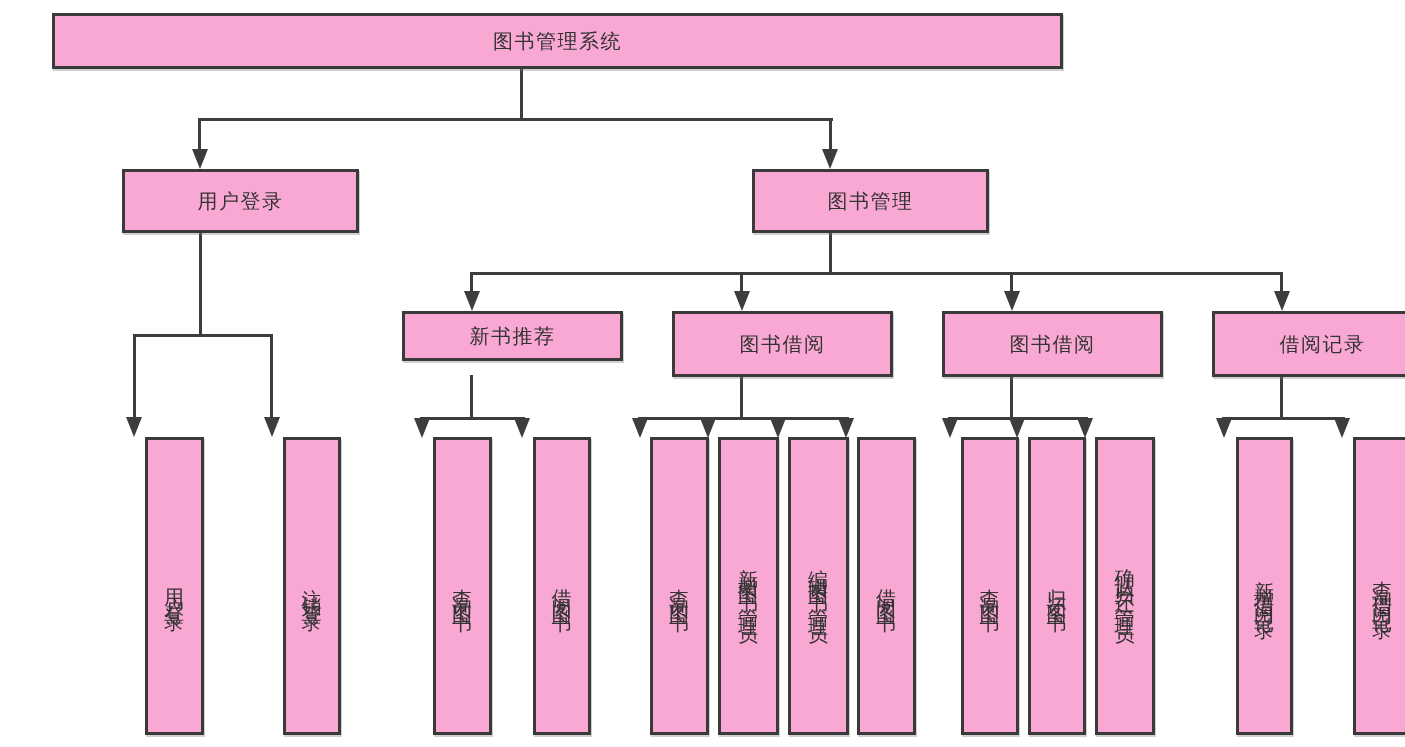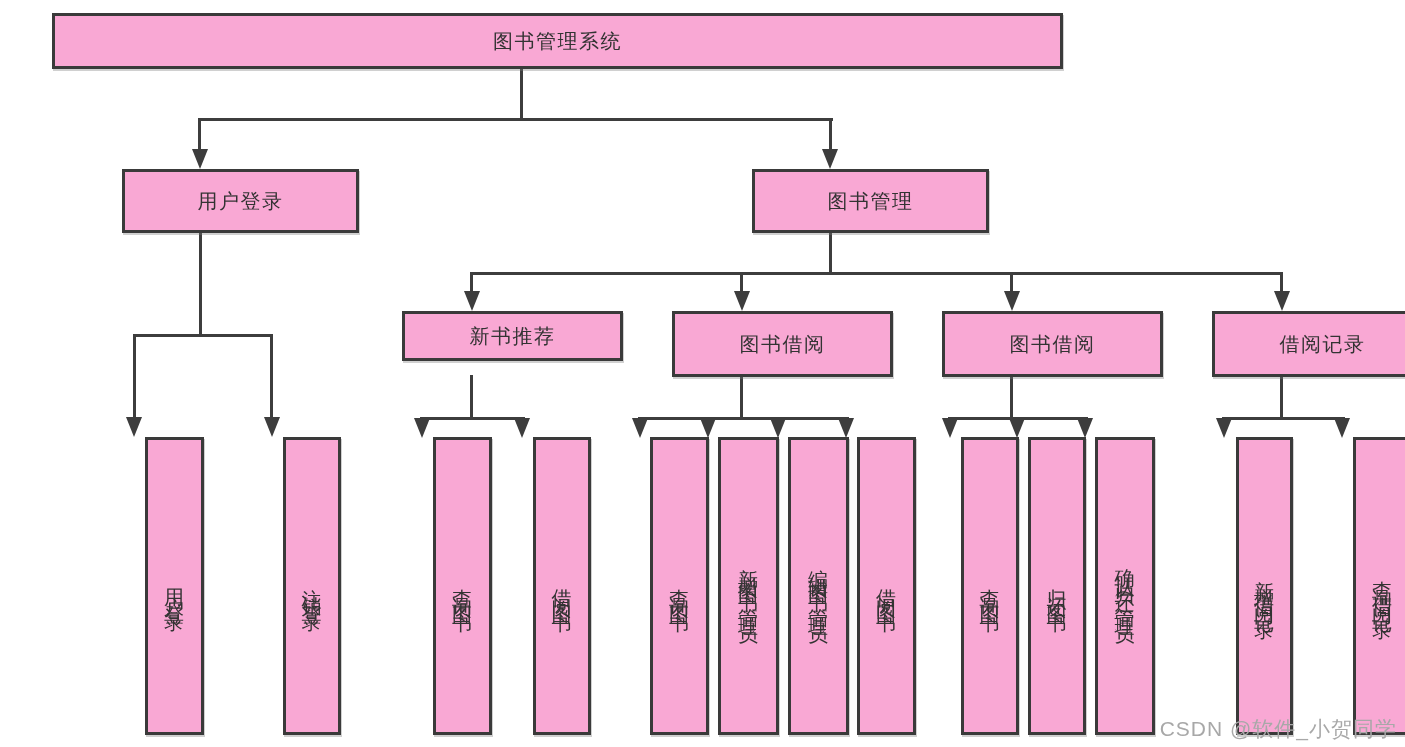--- a/index.html
+++ b/index.html
@@ -174,15 +174,14 @@
 
   <div id="c-gd-h" class="hl"></div>
   <div id="a-gd-1" class="arr"></div>
   <div id="a-gd-2" class="arr"></div>
   <div id="a-gd-3" class="arr"></div>
 
   <div id="c-ge-h" class="hl"></div>
   <div id="a-ge-1" class="arr"></div>
   <div id="a-ge-2" class="arr"></div>
 
-  <div class="watermark">CSDN @软件_小贺同学</div>
 
 </div>
 
 </body></html>

